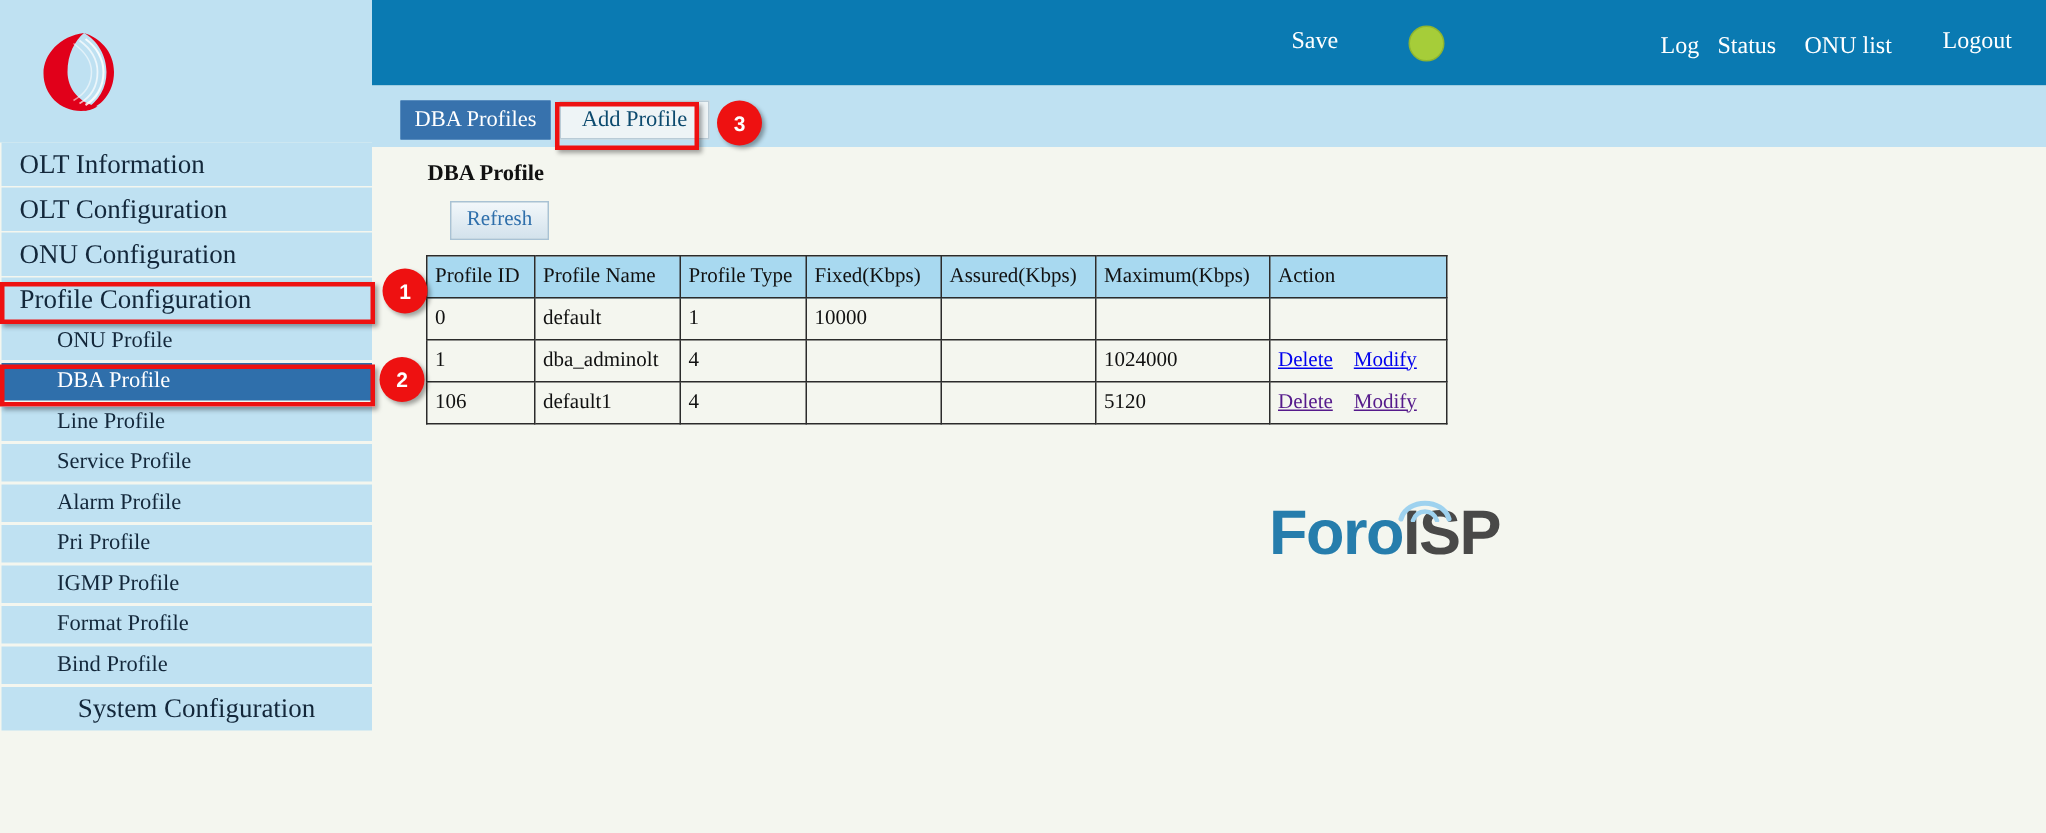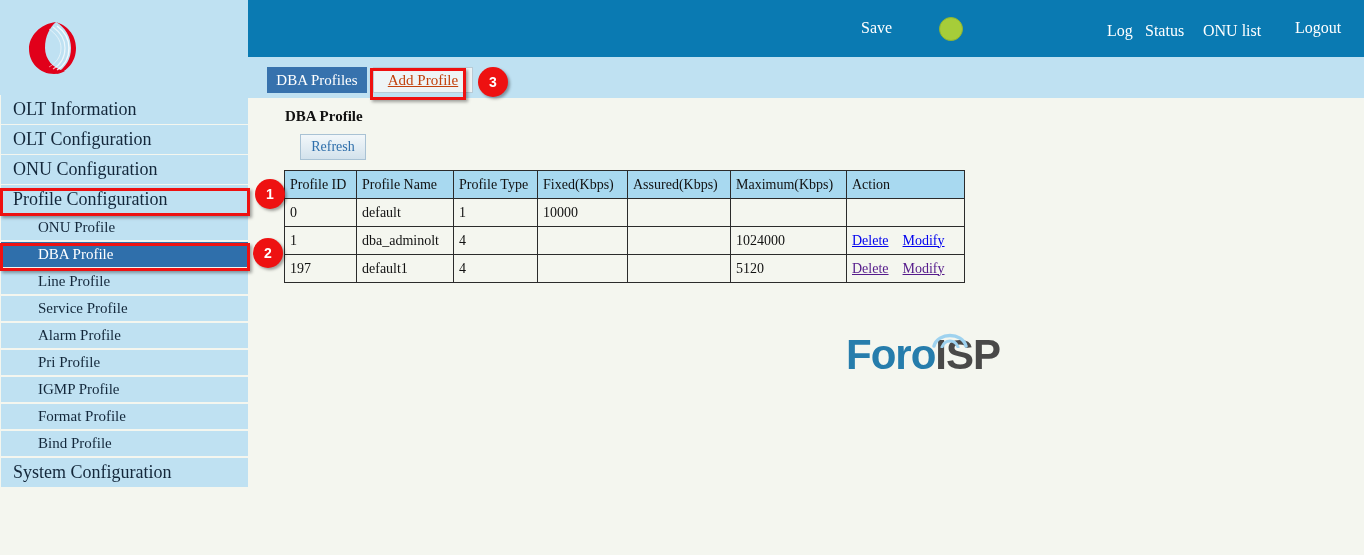--- a/index.html
+++ b/index.html
@@ -59,23 +59,22 @@
     display:flex;align-items:center;justify-content:center;
     cursor:pointer;white-space:nowrap;
   }
   #tab-dba-profiles{
     left:19px;width:100px;
     background:#3772ad;color:#ffffff;
     border:1px solid #3772ad;
   }
   #tab-add-profile{
     left:125px;width:100px;
-    background:#eef4f6;color:#c2410c;
+    background:#eef4f6;color:#0c4a6e;
     border:1px solid #b9cbd6;
-    text-decoration:underline;
   }
 
   
   #sidebar{
     position:absolute;left:0;top:95px;width:250px;height:390px;
   }
   .nav-item{
     position:absolute;left:1px;width:248px;
     background:#bfe1f2;
     box-sizing:border-box;
@@ -248,21 +247,21 @@
     </div>
     <div class="nav-item nav-sub" style="top: 282px;">
       <span>IGMP Profile</span>
     </div>
     <div class="nav-item nav-sub" style="top: 309px;">
       <span>Format Profile</span>
     </div>
     <div class="nav-item nav-sub" style="top: 336px;">
       <span>Bind Profile</span>
     </div>
-    <div class="nav-item nav-top" style="top: 363px;">
+    <div class="nav-item nav-top" style="top: 363px; justify-content: center;">
       <span>System Configuration</span>
     </div>
   </div>
 
 <div id="content">
   <div id="page-heading">DBA Profile</div>
   <div id="refresh-button">Refresh</div>
 
   <table id="dba-table">
     <thead>
@@ -289,21 +288,21 @@
         <tr>
           <td class="col-id">1</td>
           <td class="col-name">dba_adminolt</td>
           <td class="col-type">4</td>
           <td class="col-fixed"></td>
           <td class="col-assured"></td>
           <td class="col-max">1024000</td>
           <td class="col-action"><span class="row-link">Delete</span><span class="row-link">Modify</span></td>
         </tr>
         <tr>
-          <td class="col-id">197</td>
+          <td class="col-id">106</td>
           <td class="col-name">default1</td>
           <td class="col-type">4</td>
           <td class="col-fixed"></td>
           <td class="col-assured"></td>
           <td class="col-max">5120</td>
           <td class="col-action"><span class="row-link visited">Delete</span><span class="row-link visited">Modify</span></td>
         </tr>
       </tbody>
   </table>
 

